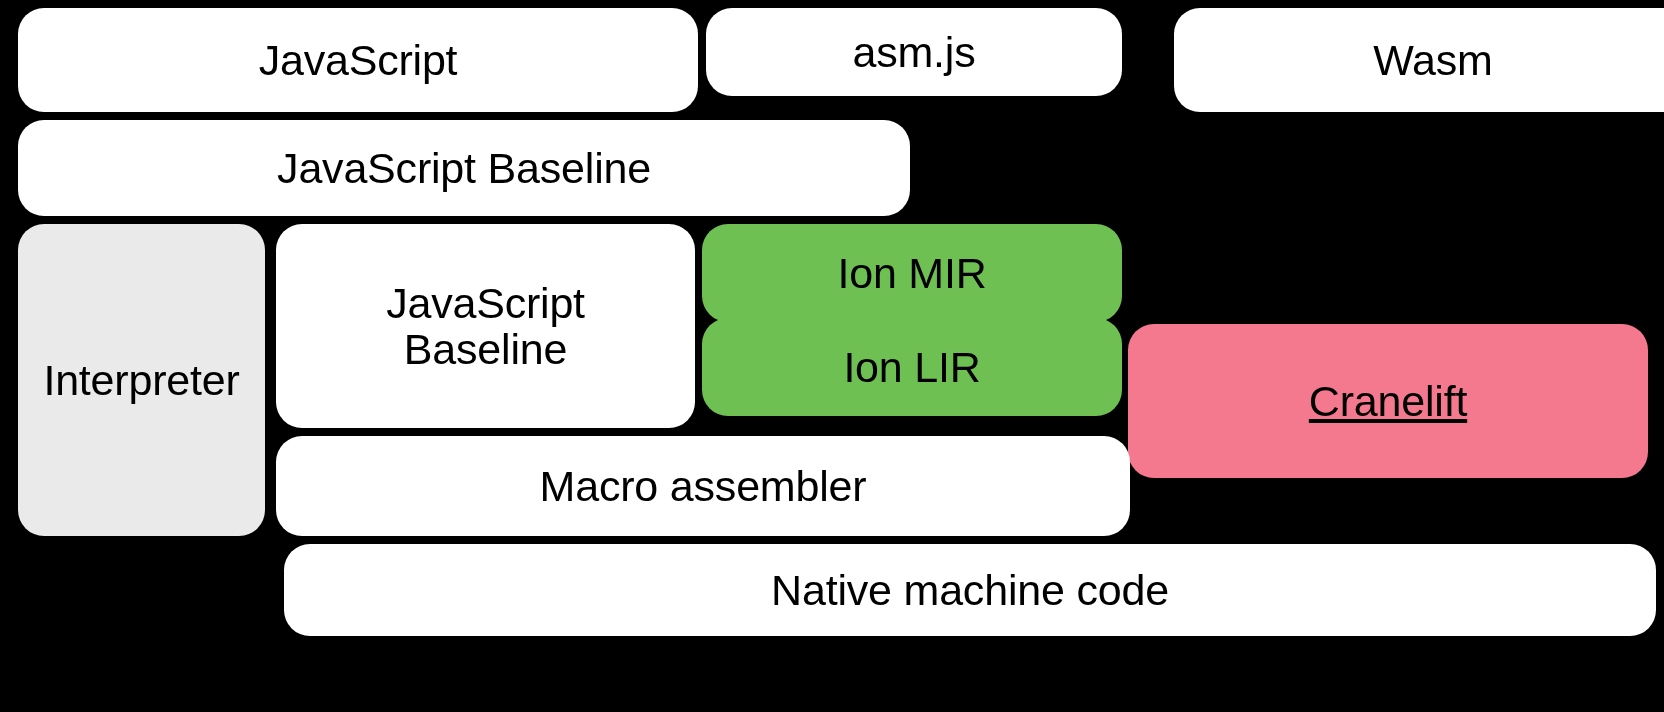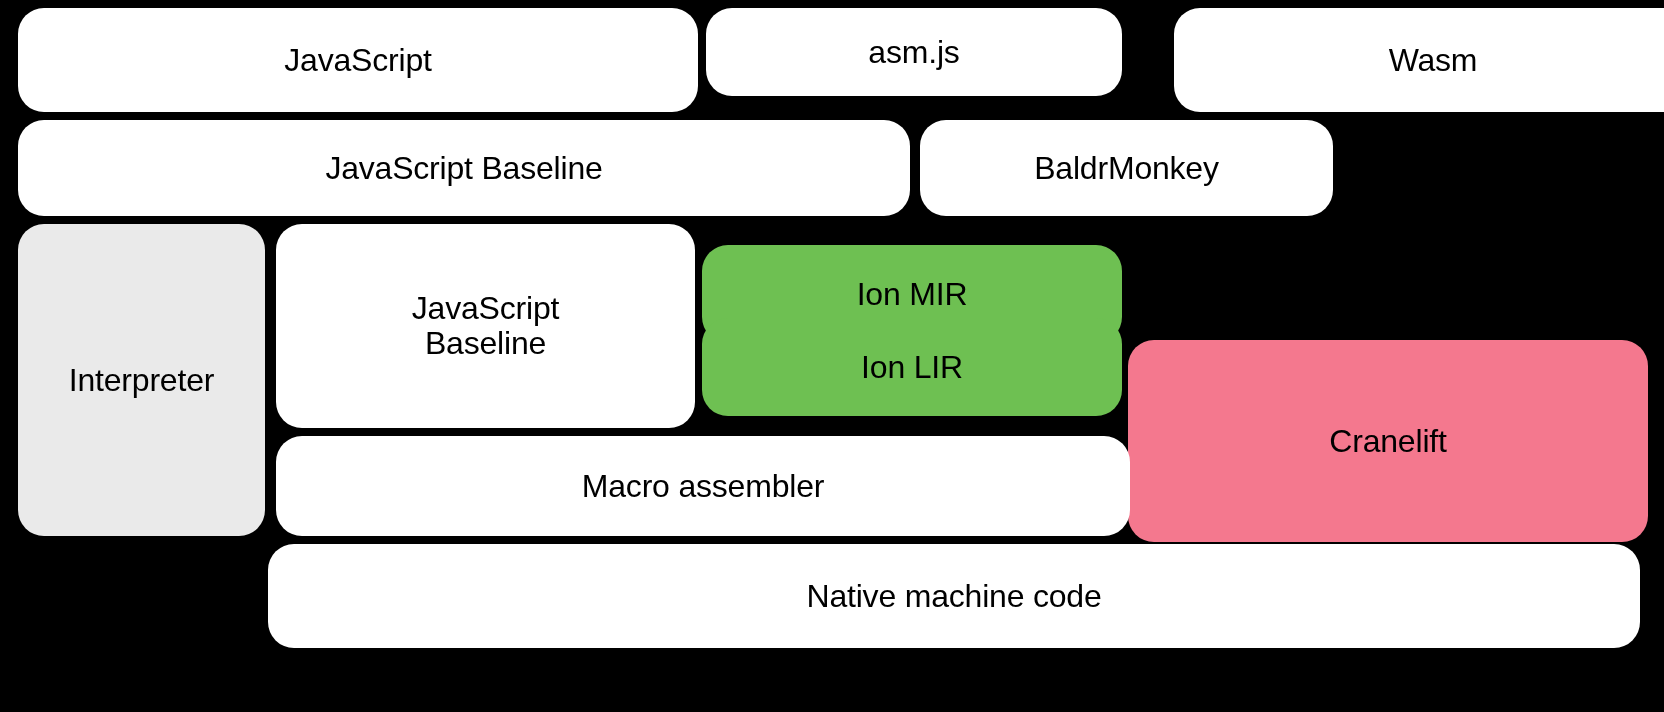--- a/index.html
+++ b/index.html
@@ -18,43 +18,42 @@
   }
   .node {
     position: absolute;
     box-sizing: border-box;
     display: flex;
     align-items: center;
     justify-content: center;
     text-align: center;
     border-radius: 26px;
     color: #000000;
-    font-size: 32px;
+    font-size: 43px;
     font-weight: 400;
     line-height: 1.08;
     letter-spacing: -0.2px;
     white-space: pre-line;
     -webkit-font-smoothing: antialiased;
   }
   .fill-white { background: #FFFFFF; }
   .fill-gray  { background: #EAEAEA; }
   .fill-green { background: #6EC052; }
   .fill-pink  { background: #F4788E; }
 </style>
 </head>
 <body>
 
 <div id="canvas">
 
 <div class="node fill-white" style="left: 18px; top: 8px; width: 680px; height: 104px;"><span>JavaScript</span></div>
     <div class="node fill-white" style="left: 706px; top: 8px; width: 416px; height: 88px;"><span>asm.js</span></div>
     <div class="node fill-white" style="left: 1130px; top: 8px; width: 518px; height: 104px; margin-left: 44px;"><span>Wasm</span></div>
     <div class="node fill-white" style="left: 18px; top: 120px; width: 892px; height: 96px;"><span>JavaScript Baseline</span></div>
-    <div class="node fill-white" style="left: 920px; top: 120px; width: 413px; height: 96px;"><span>BaldrMonkey</span></div>
     <div class="node fill-gray" style="left: 18px; top: 224px; width: 247px; height: 312px;"><span>Interpreter</span></div>
     <div class="node fill-white" style="left: 276px; top: 224px; width: 419px; height: 204px;"><span>JavaScript
 Baseline</span></div>
-    <div class="node fill-green" style="left: 702px; top: 224px; width: 420px; height: 98px; margin-top: 21px;"><span>Ion MIR</span></div>
+    <div class="node fill-green" style="left: 702px; top: 224px; width: 420px; height: 98px;"><span>Ion MIR</span></div>
     <div class="node fill-green" style="left: 702px; top: 318px; width: 420px; height: 98px;"><span>Ion LIR</span></div>
-    <div class="node fill-pink" style="left: 1128px; top: 340px; width: 520px; height: 202px;"><span>Cranelift</span></div>
+    <div class="node fill-pink" style="left: 1128px; top: 324px; width: 520px; height: 154px; text-decoration: underline;"><span>Cranelift</span></div>
     <div class="node fill-white" style="left: 276px; top: 436px; width: 854px; height: 100px;"><span>Macro assembler</span></div>
-    <div class="node fill-white" style="left: 268px; top: 544px; width: 1372px; height: 104px;"><span>Native machine code</span></div>
+    <div class="node fill-white" style="left: 284px; top: 544px; width: 1372px; height: 92px;"><span>Native machine code</span></div>
   </div>
 
 </body></html>

